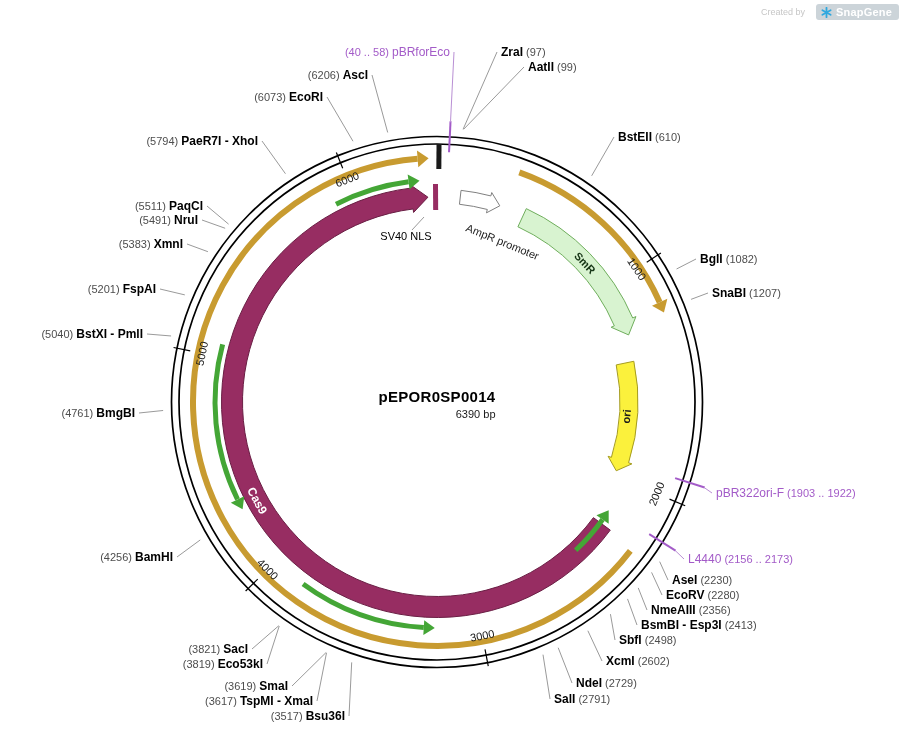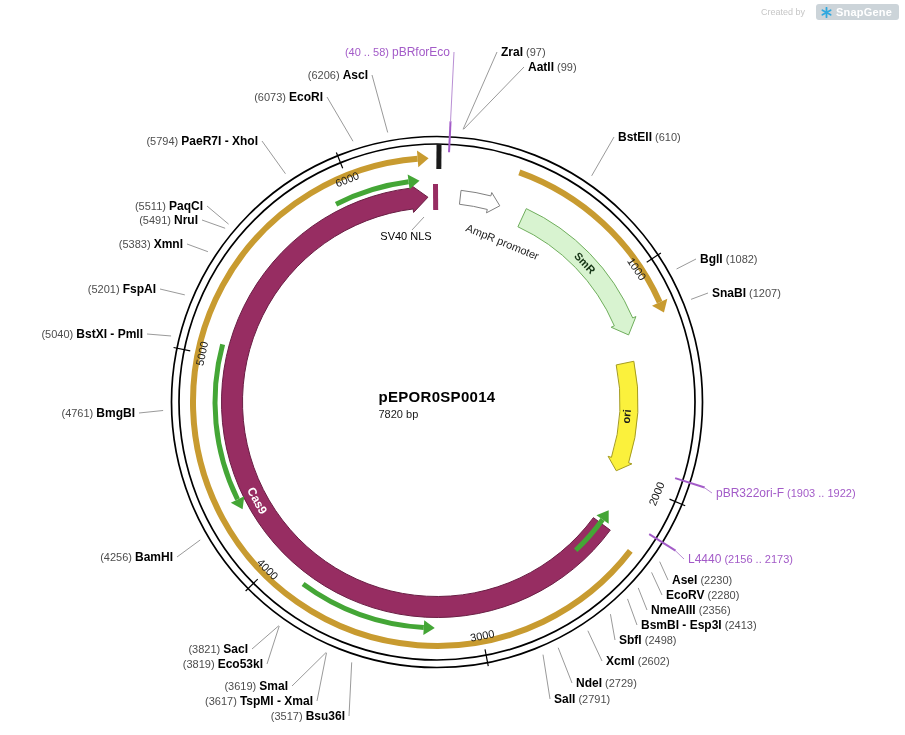--- a/index.html
+++ b/index.html
@@ -11,21 +11,21 @@
   #map-svg text{font-family:"Liberation Sans","DejaVu Sans",sans-serif;}
   .watermark{
     position:absolute;top:4px;right:6px;display:flex;align-items:center;gap:11px;
   }
   .wm-created{font-size:9px;color:#c6c6c6;}
   .wm-pill{
     display:flex;align-items:center;gap:4px;background:#ccd4d9;border-radius:3px;
     padding:2px 7px 2px 5px;
   }
   .wm-brand{font-size:11px;font-weight:bold;color:#ffffff;letter-spacing:0.2px;}
-  .center-label{position:absolute;left:437px;top:388px;transform:translateX(-50%);text-align:left;}
+  .center-label{position:absolute;left:437px;top:388px;transform:translateX(-50%);text-align:right;}
   .plasmid-name{font-size:15px;font-weight:bold;color:#000;letter-spacing:0.3px;white-space:nowrap;}
   .plasmid-size{font-size:11px;color:#1a1a1a;margin-top:3px;}
 </style>
 </head>
 <body>
 
 <div id="map-wrap">
   <svg id="map-svg" width="905" height="735" viewBox="0 0 905 735">
       <circle cx="437" cy="402" r="265.5" fill="none" stroke="#000000" stroke-width="1.7"></circle>
       <circle cx="437" cy="402" r="258" fill="none" stroke="#000000" stroke-width="1.7"></circle>
@@ -143,15 +143,15 @@
             <line x1="1.4" y1="7.8" x2="9.6" y2="3.2"></line>
           </g>
         </svg>
       </span>
       <span class="wm-brand">SnapGene</span>
     </span>
   </div>
 
   <div class="center-label">
     <div class="plasmid-name">pEPOR0SP0014</div>
-    <div class="plasmid-size">7820 bp</div>
+    <div class="plasmid-size">6390 bp</div>
   </div>
 </div>
 
 </body></html>

